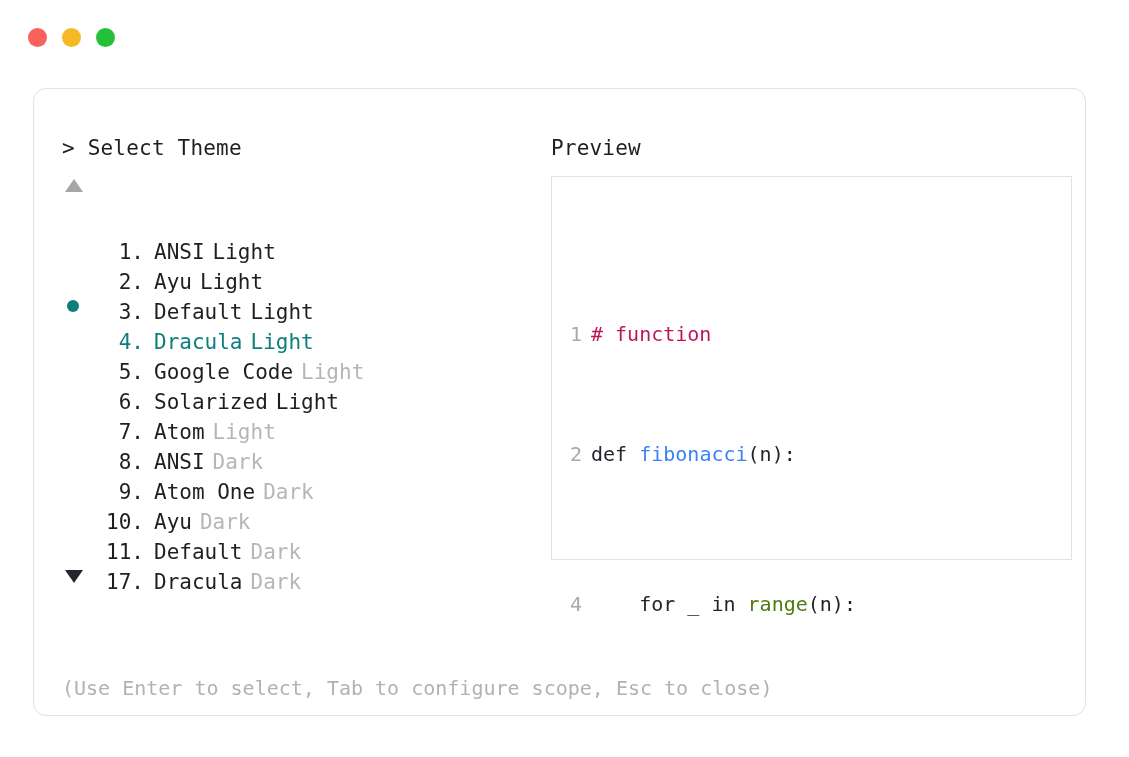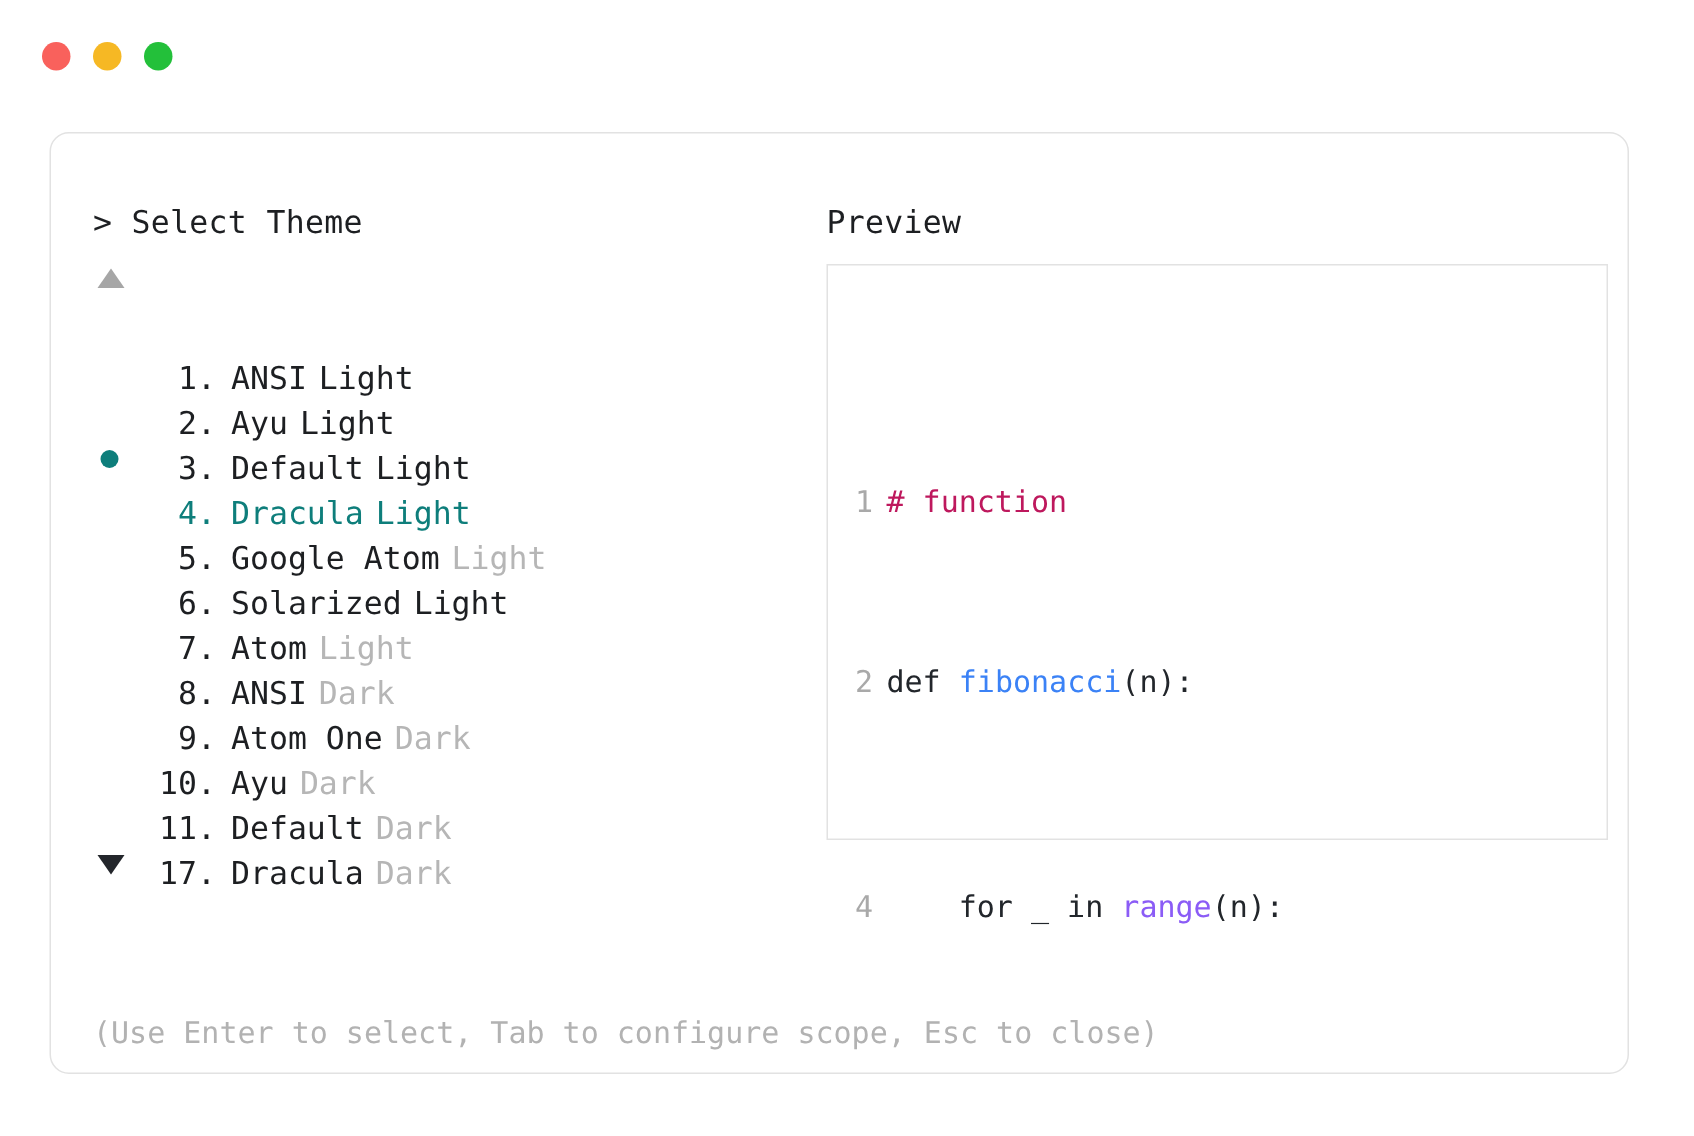--- a/index.html
+++ b/index.html
@@ -168,21 +168,21 @@
     width: 16px;
     text-align: right;
     color: #a9a9a9;
     margin-right: 9px;
   }
   .tok-comment  { color: #be185d; }
   .tok-kw       { color: #22262b; }
   .tok-fn       { color: #3b82f6; }
   .tok-plain    { color: #22262b; }
   .tok-num      { color: #0e7e7b; }
-  .tok-builtin  { color: #8b5cf6; text-align: right; }
+  .tok-builtin  { color: #4d7c0f; text-align: right; }
 
   
   .footer-hint {
     position: absolute;
     left: 28px;
     top: 548px;
     font-size: 20px;
     line-height: 28px;
     color: #b2b2b2;
     white-space: pre;
@@ -204,21 +204,21 @@
     <div class="left-col">
       <div class="col-heading">&gt; Select Theme</div>
 
       <div class="arrow arrow-up"></div>
 
       <ul class="theme-list" id="theme-list">
           <li class="theme-row"><span class="marker"></span><span class="row-index">1.</span><span class="row-name">ANSI</span><span class="row-suffix">Light</span></li>
           <li class="theme-row"><span class="marker"></span><span class="row-index">2.</span><span class="row-name">Ayu</span><span class="row-suffix">Light</span></li>
           <li class="theme-row"><span class="marker"></span><span class="row-index">3.</span><span class="row-name">Default</span><span class="row-suffix">Light</span></li>
           <li class="theme-row selected"><span class="marker"><span class="bullet"></span></span><span class="row-index">4.</span><span class="row-name">Dracula</span><span class="row-suffix">Light</span></li>
-          <li class="theme-row"><span class="marker"></span><span class="row-index">5.</span><span class="row-name">Google Atom</span><span class="row-suffix muted">Light</span></li>
+          <li class="theme-row"><span class="marker"></span><span class="row-index">5.</span><span class="row-name">Google Code</span><span class="row-suffix muted">Light</span></li>
           <li class="theme-row"><span class="marker"></span><span class="row-index">6.</span><span class="row-name">Solarized</span><span class="row-suffix">Light</span></li>
           <li class="theme-row"><span class="marker"></span><span class="row-index">7.</span><span class="row-name">Atom</span><span class="row-suffix muted">Light</span></li>
           <li class="theme-row"><span class="marker"></span><span class="row-index">8.</span><span class="row-name">ANSI</span><span class="row-suffix muted">Dark</span></li>
           <li class="theme-row"><span class="marker"></span><span class="row-index">9.</span><span class="row-name">Atom One</span><span class="row-suffix muted">Dark</span></li>
           <li class="theme-row"><span class="marker"></span><span class="row-index">10.</span><span class="row-name">Ayu</span><span class="row-suffix muted">Dark</span></li>
           <li class="theme-row"><span class="marker"></span><span class="row-index">11.</span><span class="row-name">Default</span><span class="row-suffix muted">Dark</span></li>
           <li class="theme-row"><span class="marker"></span><span class="row-index">17.</span><span class="row-name">Dracula</span><span class="row-suffix muted">Dark</span></li>
         </ul>
 
       <div class="arrow arrow-down"></div>

